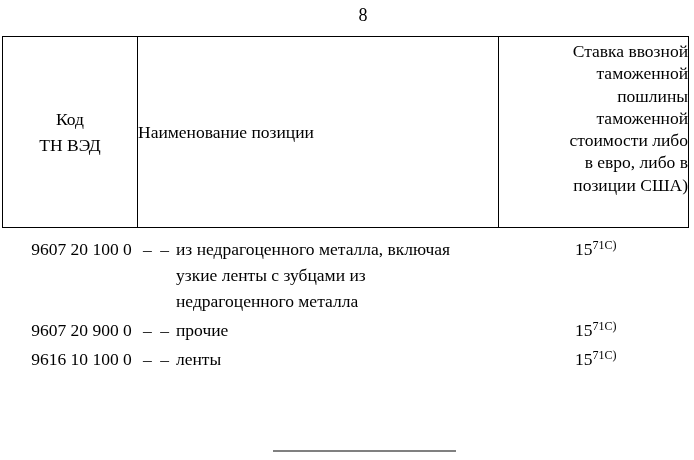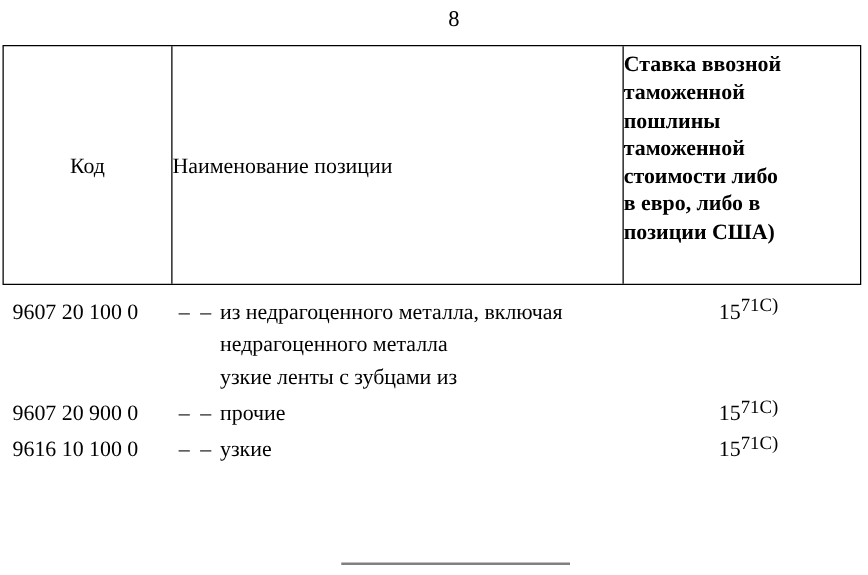--- a/index.html
+++ b/index.html
@@ -42,80 +42,81 @@
     width: 361px;
     border-right: 1.5px solid #000;
     display: flex;
     align-items: center; justify-content: flex-start;
     text-align: center;
   }
   .cell.c3 {
     flex: 1;
     padding-top: 3px;
     line-height: 22.3px;
-    text-align: left;
-    font-weight: bold;
+    text-align: right;
   }
   .rows {
     position: absolute;
     left: 0; top: 236px; width: 694px;
     font-size: 17.5px;
     line-height: 26px;
   }
   .row {
     position: relative;
     display: flex;
     margin-bottom: 3px;
   }
   .row .code {
     width: 137px;
-    padding-left: 10px;
+    padding-left: 26px;
     box-sizing: border-box;
     flex-shrink: 0;
     white-space: nowrap;
+    text-align: center;
   }
   .row .desc {
     margin-left: 6px;
     display: flex;
     align-items: flex-start;
   }
   .row .dash {
     display: inline-block;
     width: 33px;
     flex-shrink: 0;
     letter-spacing: 2px;
   }
   .row .desc-lines { width: 300px; }
   .row .rate {
     position: absolute;
     left: 575px; top: 0;
     white-space: nowrap;
   }
   .row .rate sup {
-    font-size: 15px;
+    font-size: 12px;
     line-height: 0;
     vertical-align: baseline;
     position: relative;
     top: -6.5px;
   }
   .footer-divider {
     position: absolute;
     left: 273px; top: 450px;
     width: 183px; height: 2px;
     background: #808080;
   }
 </style>
 </head>
 <body>
 
 <div class="page-number">8</div>
 
 <div class="tariff-table">
   <div class="cell c1" id="hdr-col1-lines">
       <div>Код</div>
+      <div>ТН ВЭД</div>
     </div>
   <div class="cell c2">
     <span>Наименование позиции</span>
   </div>
   <div class="cell c3" id="hdr-col3-lines">
       <div>Ставка ввозной</div>
       <div>таможенной</div>
       <div>пошлины</div>
       <div>таможенной</div>
       <div>стоимости либо</div>
@@ -124,41 +125,41 @@
     </div>
 </div>
 
 <div class="rows" id="rows">
     <div class="row">
       <div class="code">9607 20 100 0</div>
       <div class="desc">
         <span class="dash">– –</span>
         <div class="desc-lines">
           <div>из недрагоценного металла, включая</div>
+          <div>узкие ленты с зубцами из</div>
           <div>недрагоценного металла</div>
-          <div>узкие ленты с зубцами из</div>
         </div>
       </div>
       <div class="rate"><span>15</span><sup>71С)</sup></div>
     </div>
     <div class="row">
       <div class="code">9607 20 900 0</div>
       <div class="desc">
         <span class="dash">– –</span>
         <div class="desc-lines">
           <div>прочие</div>
         </div>
       </div>
       <div class="rate"><span>15</span><sup>71С)</sup></div>
     </div>
     <div class="row">
       <div class="code">9616 10 100 0</div>
       <div class="desc">
         <span class="dash">– –</span>
         <div class="desc-lines">
-          <div>узкие</div>
+          <div>ленты</div>
         </div>
       </div>
       <div class="rate"><span>15</span><sup>71С)</sup></div>
     </div>
   </div>
 
 <div class="footer-divider"></div>
 
 </body></html>

